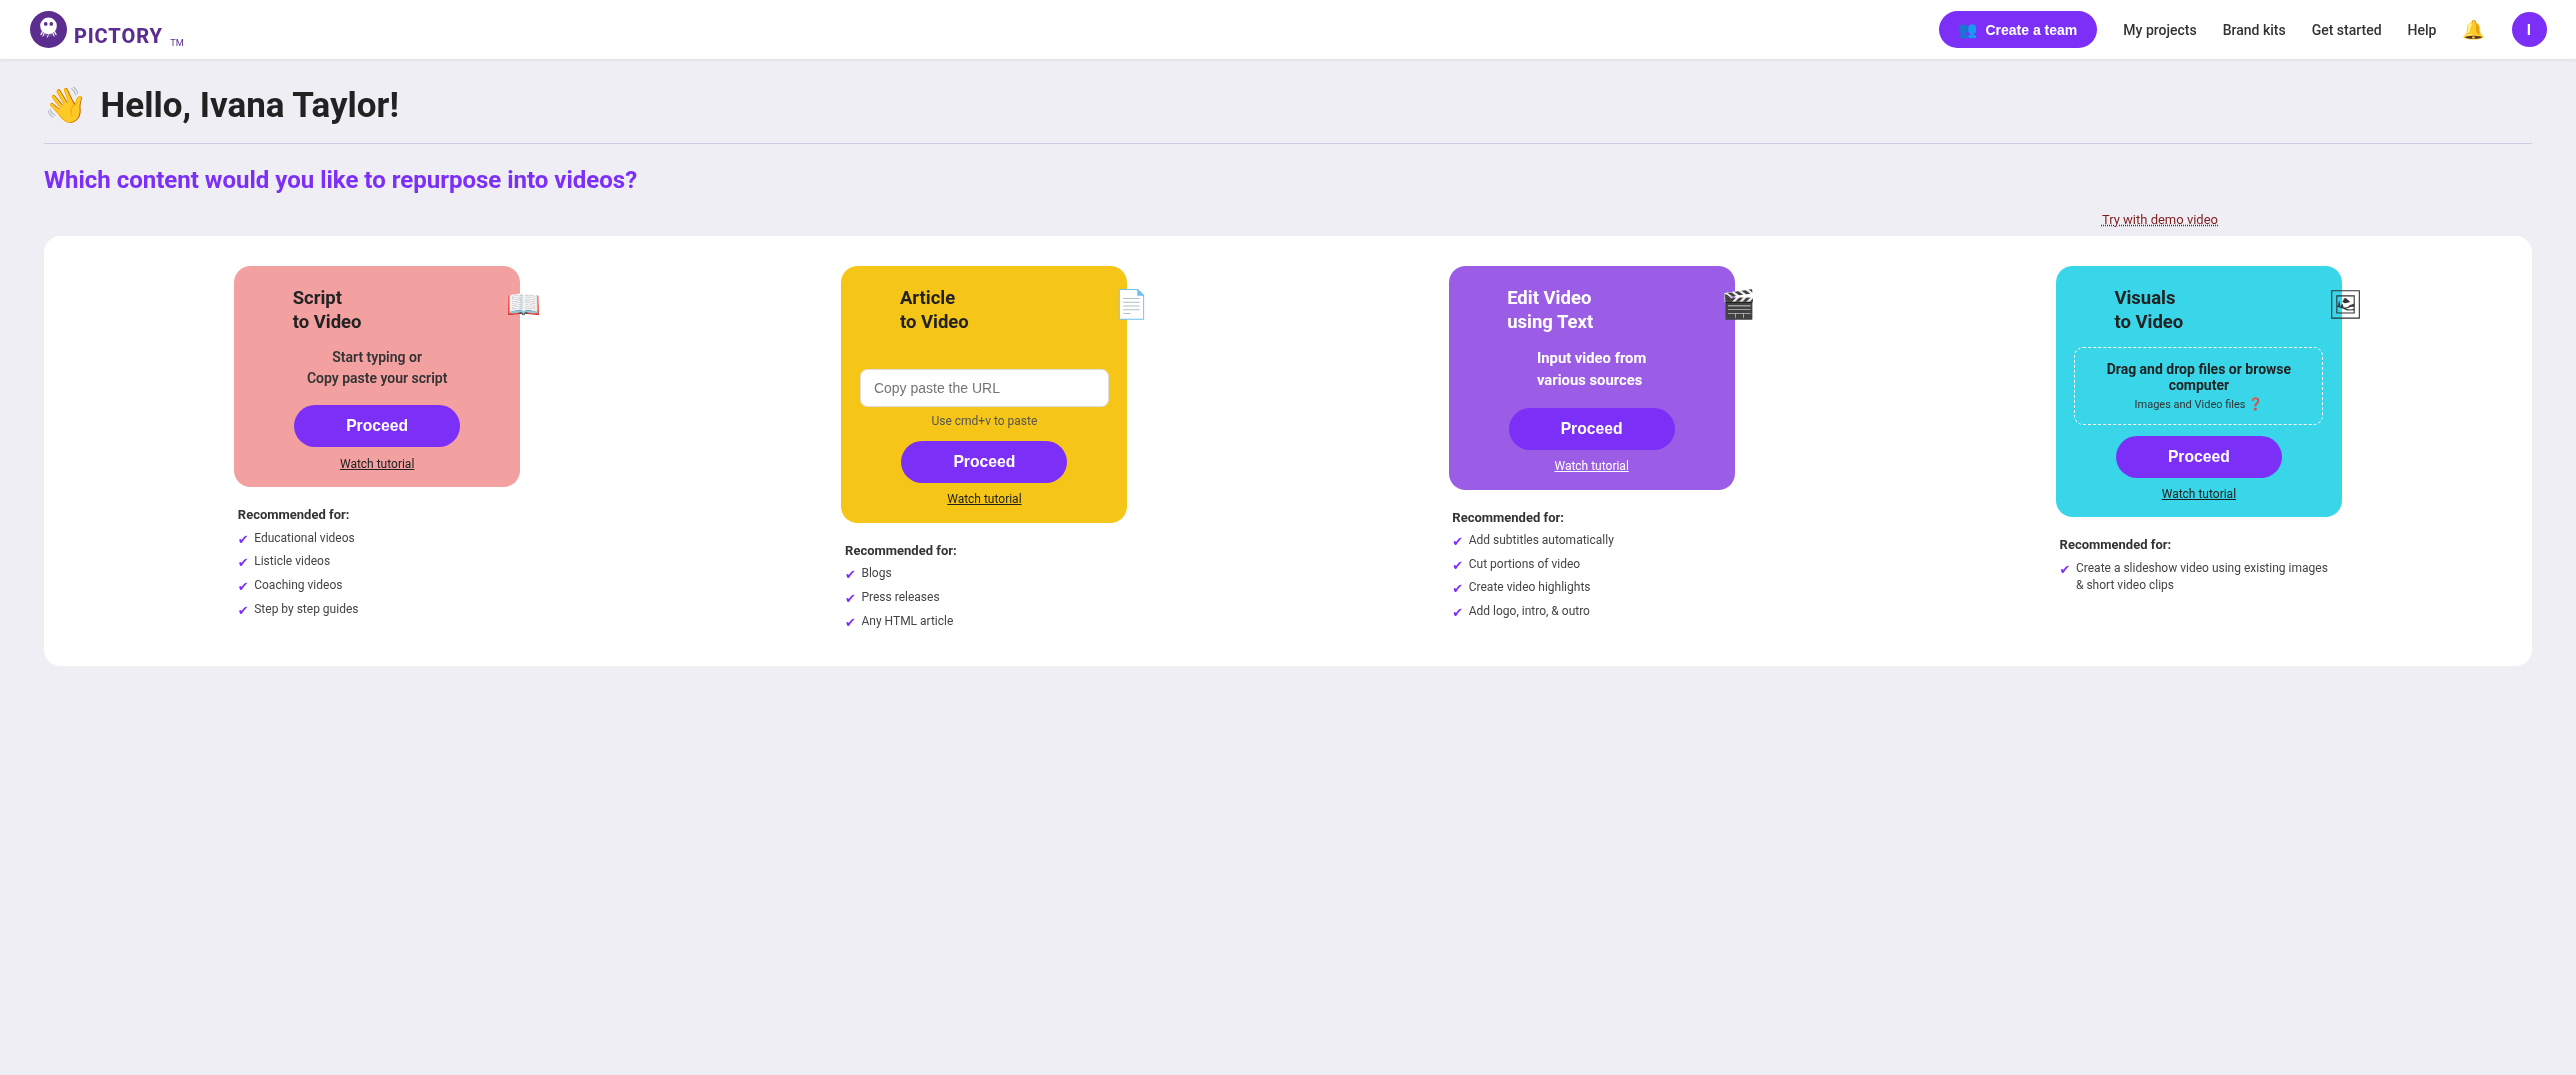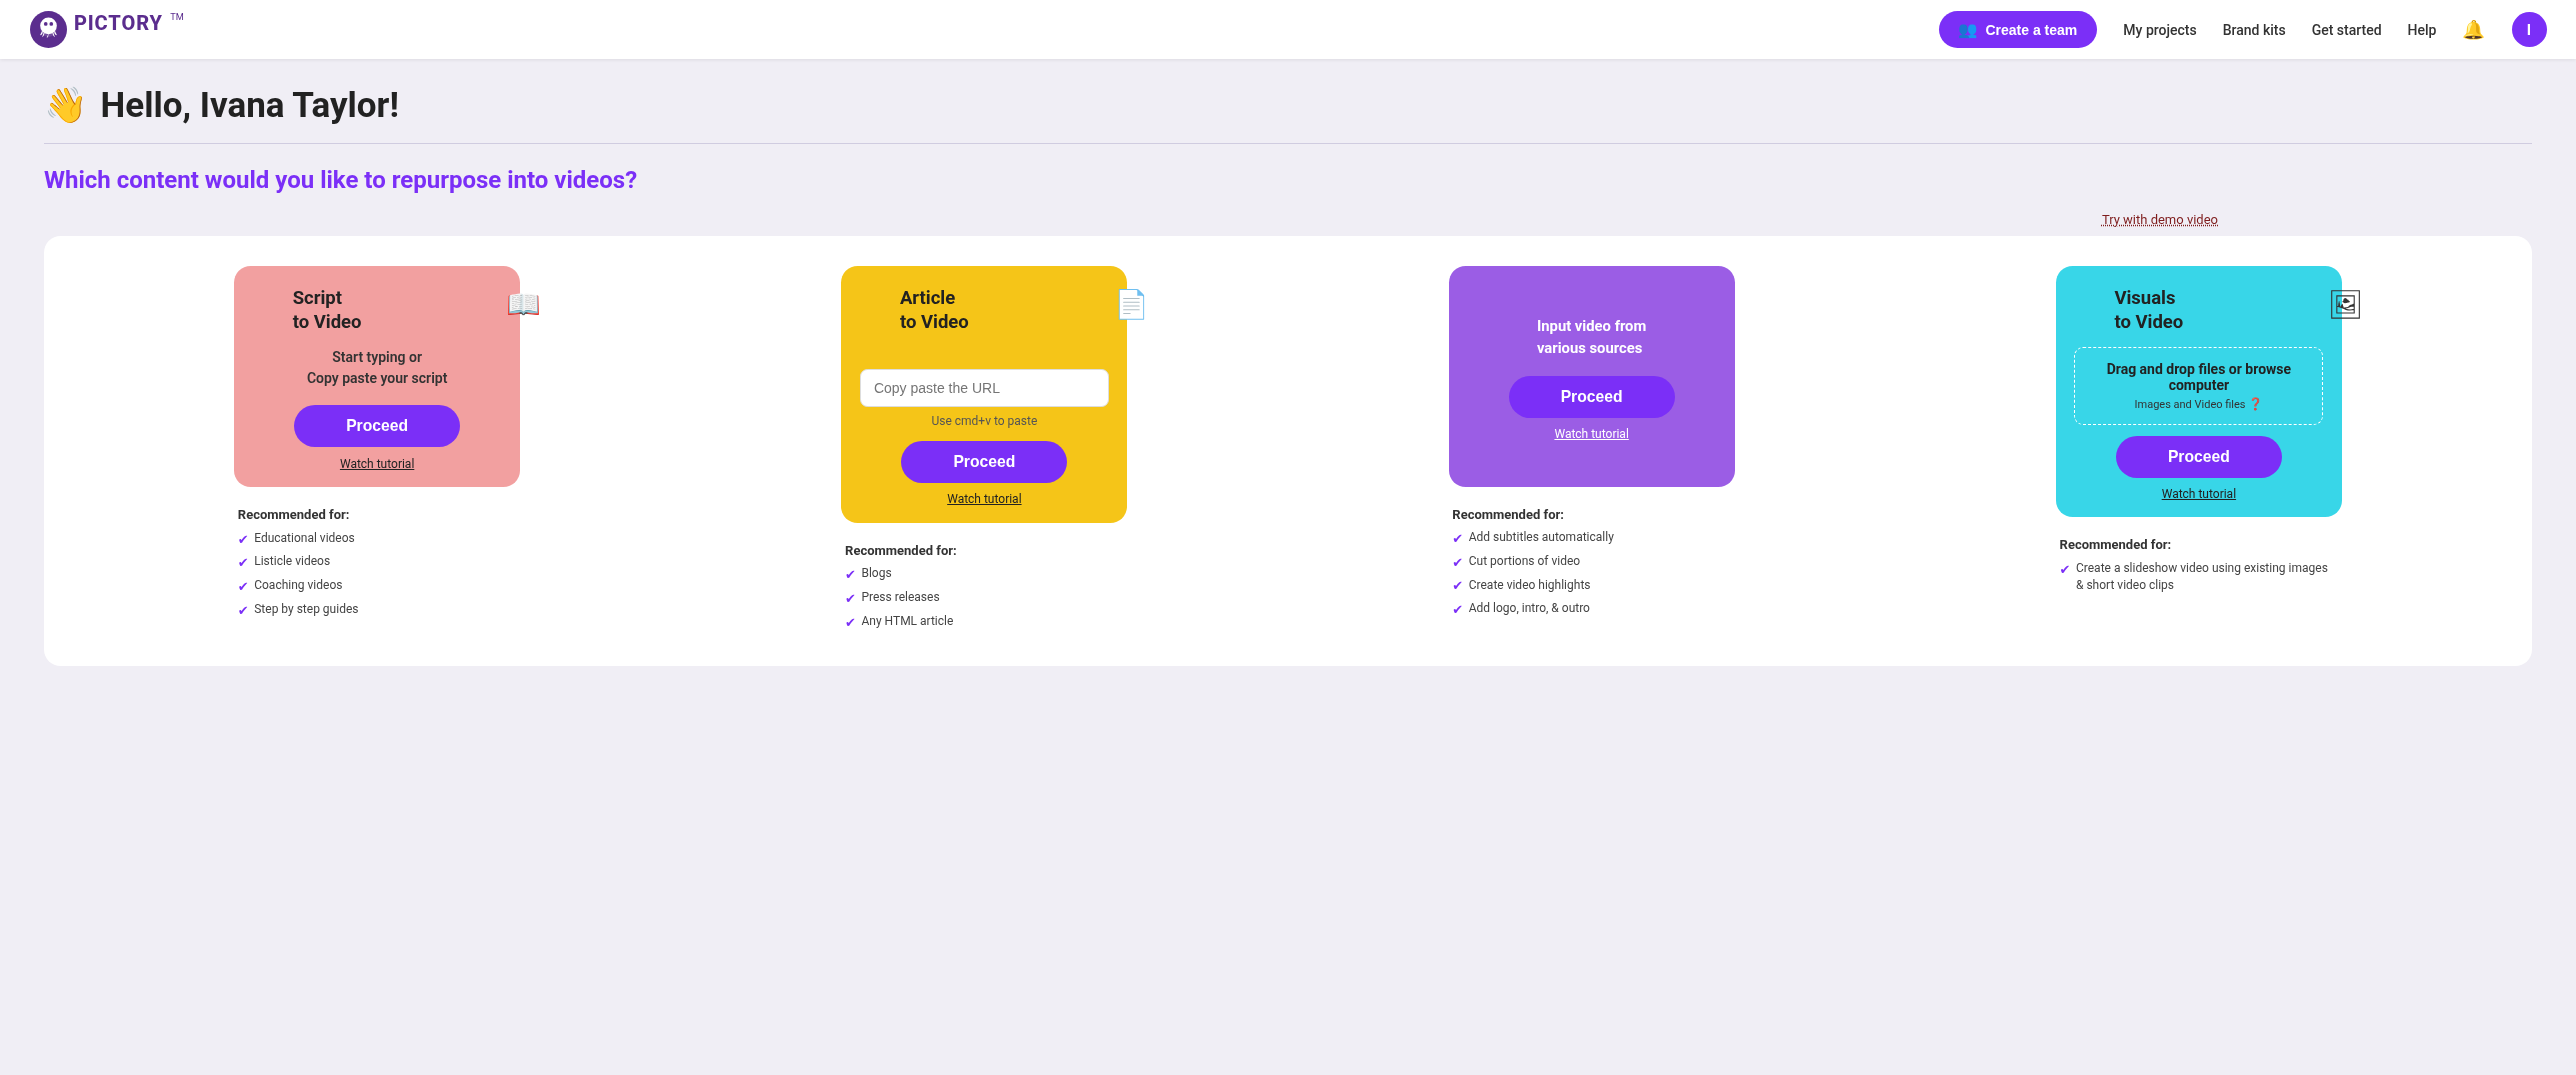--- a/index.html
+++ b/index.html
@@ -14,21 +14,21 @@
       background: #fff;
       display: flex;
       align-items: center;
       justify-content: space-between;
       padding: 0 29.5px;
       height: 59px;
       box-shadow: 0 0.9px 3.7px rgba(0,0,0,0.08);
     }
     .logo {
       display: flex;
-      align-items: flex-start;
+      align-items: flex-end;
       gap: 7.4px;
     }
     .logo-icon {
       width: 37px;
       height: 37px;
     }
     .logo-text {
       font-size: 20px;
       font-weight: 800;
       color: #5b2d8e;
@@ -471,20 +471,27 @@
         </div>
         <div class="recommended-item">
           <span class="check-icon">✔</span>
           <span>Any HTML article</span>
         </div>
       </div>
     </div>
 
     <div class="card-col">
       <div class="card-box purple">
+        <div class="card-header">
+          <div class="card-title" style="color:#fff;">
+            <span>Edit Video</span><br>
+            <span>using Text</span>
+          </div>
+          <span class="card-icon" style="color:#fff;">🎬</span>
+        </div>
         <div class="card-body">
           <div class="edit-body-text">Input video from<br>various sources</div>
           <button class="proceed-btn">Proceed</button>
           <span class="watch-tutorial" style="color:#fff;">Watch tutorial</span>
         </div>
       </div>
       <div class="recommended-section">
         <div class="recommended-title">Recommended for:</div>
         <div class="recommended-item">
           <span class="check-icon">✔</span>

